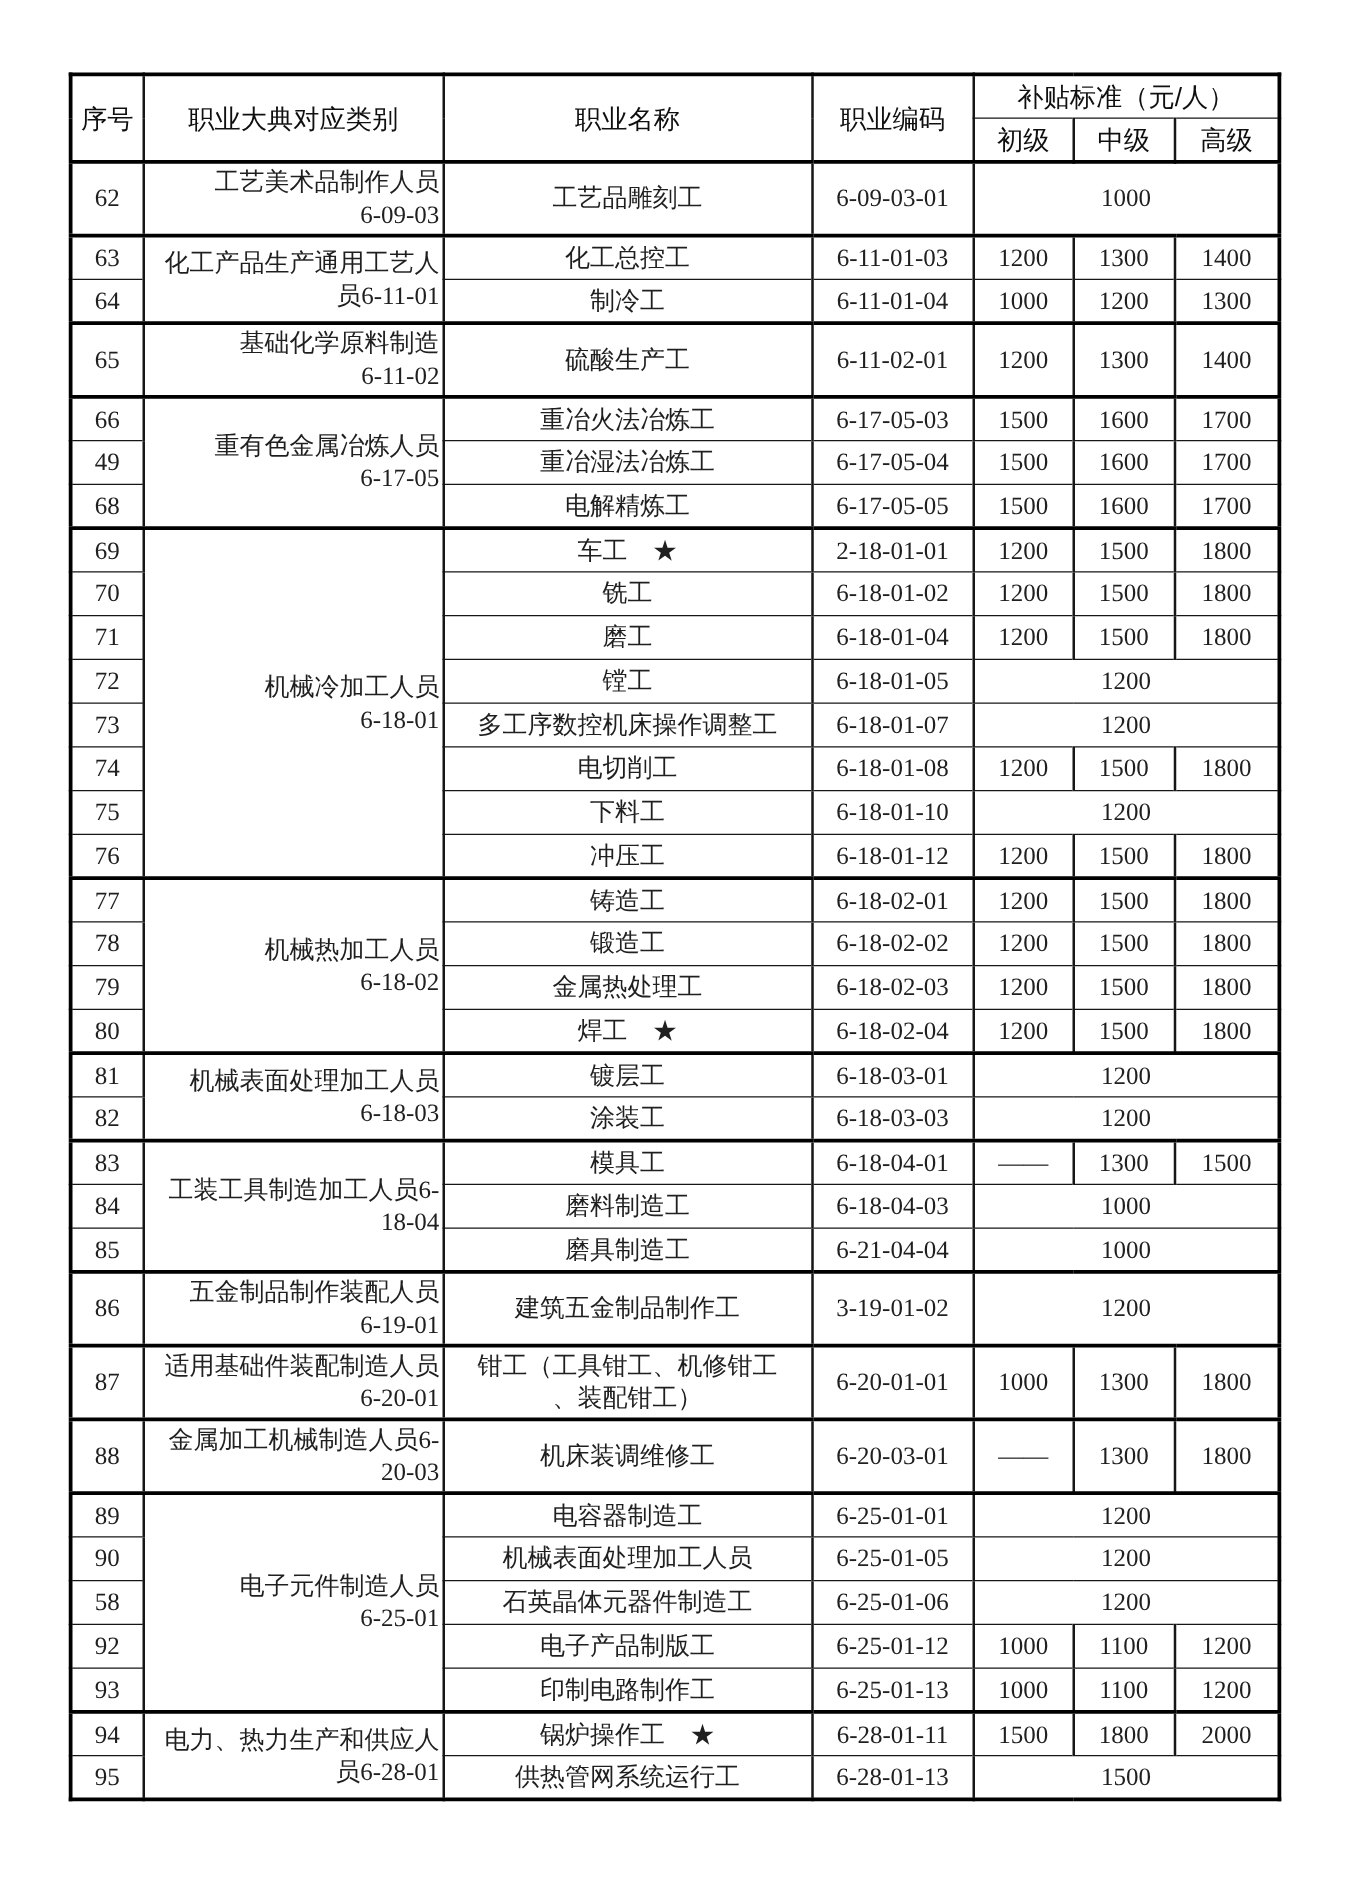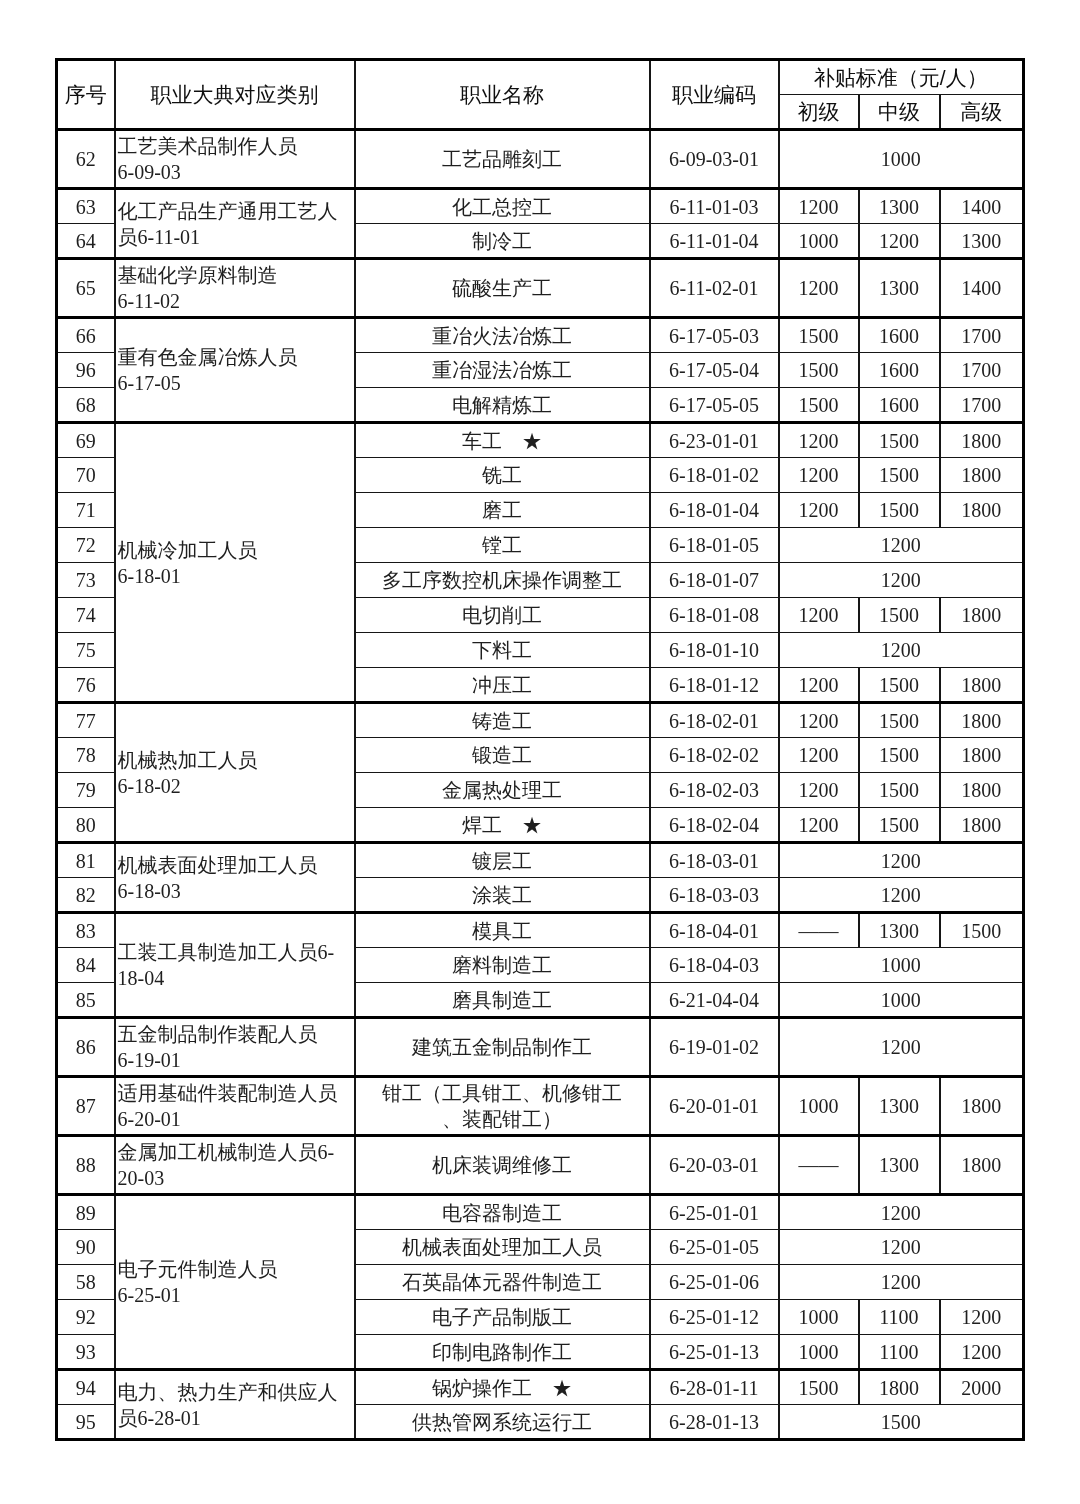--- a/index.html
+++ b/index.html
@@ -46,21 +46,21 @@
   table.subsidy td {
     font-size: 20px;
     line-height: 26px;
     vertical-align: middle;
   }
   tr { height: 35px; }
   tr.hdr { height: 35px; }
   tr.hdr2 th { border-bottom: 2px solid #c2410c; }
   tr.group-start td { border-top: 3px solid #000; }
   td.c { text-align: center; white-space: pre-line; }
-  td.cat { text-align: left; white-space: pre-line; line-height: 26px; }
+  td.cat { text-align: right; white-space: pre-line; line-height: 26px; }
   td.name { text-align: center; padding-left: 7px; white-space: pre-line; }
 </style>
 </head>
 <body>
 
 <div class="page">
   <table class="subsidy">
     <colgroup>
       <col style="width:58px">
       <col style="width:240px">
@@ -125,41 +125,41 @@
           <td class="c">66</td>
           <td class="cat" rowspan="3">重有色金属冶炼人员
 6-17-05</td>
           <td class="name">重冶火法冶炼工</td>
           <td class="c">6-17-05-03</td>
           <td class="c">1500</td>
           <td class="c">1600</td>
           <td class="c">1700</td>
         </tr>
         <tr>
-          <td class="c">96</td>
+          <td class="c">49</td>
           <td class="name">重冶湿法冶炼工</td>
           <td class="c">6-17-05-04</td>
           <td class="c">1500</td>
           <td class="c">1600</td>
           <td class="c">1700</td>
         </tr>
         <tr>
           <td class="c">68</td>
           <td class="name">电解精炼工</td>
           <td class="c">6-17-05-05</td>
           <td class="c">1500</td>
           <td class="c">1600</td>
           <td class="c">1700</td>
         </tr>
         <tr class="group-start">
           <td class="c">69</td>
           <td class="cat" rowspan="8">机械冷加工人员
 6-18-01</td>
           <td class="name">车工　★</td>
-          <td class="c">6-23-01-01</td>
+          <td class="c">2-18-01-01</td>
           <td class="c">1200</td>
           <td class="c">1500</td>
           <td class="c">1800</td>
         </tr>
         <tr>
           <td class="c">70</td>
           <td class="name">铣工</td>
           <td class="c">6-18-01-02</td>
           <td class="c">1200</td>
           <td class="c">1500</td>
@@ -275,21 +275,21 @@
           <td class="c">85</td>
           <td class="name">磨具制造工</td>
           <td class="c">6-21-04-04</td>
           <td class="c" colspan="3">1000</td>
         </tr>
         <tr class="group-start">
           <td class="c">86</td>
           <td class="cat" rowspan="1">五金制品制作装配人员
 6-19-01</td>
           <td class="name">建筑五金制品制作工</td>
-          <td class="c">6-19-01-02</td>
+          <td class="c">3-19-01-02</td>
           <td class="c" colspan="3">1200</td>
         </tr>
         <tr class="group-start">
           <td class="c">87</td>
           <td class="cat" rowspan="1">适用基础件装配制造人员
 6-20-01</td>
           <td class="name">钳工（工具钳工、机修钳工
 、装配钳工）</td>
           <td class="c">6-20-01-01</td>
           <td class="c">1000</td>

